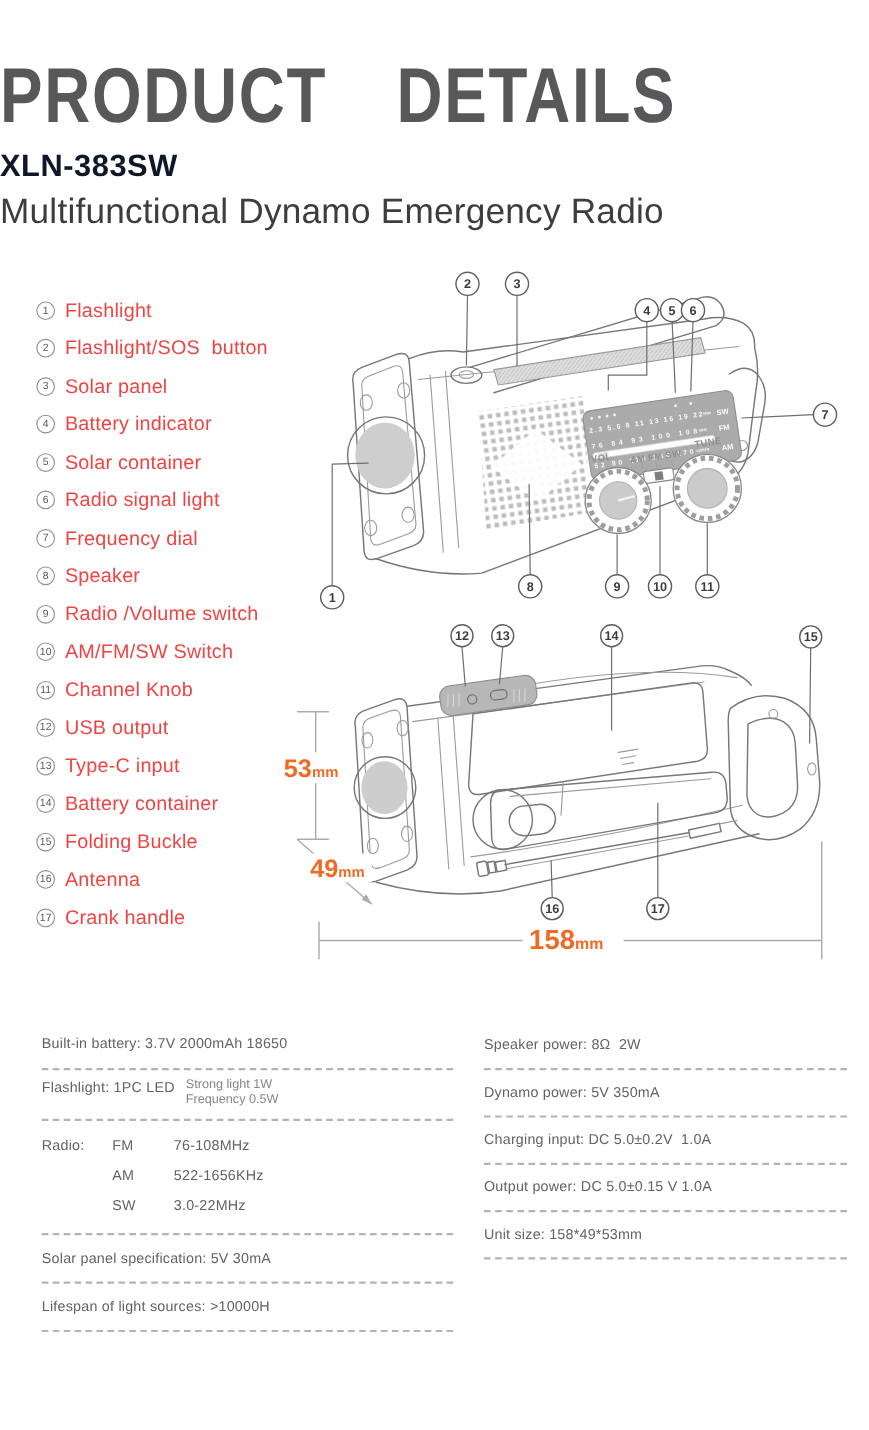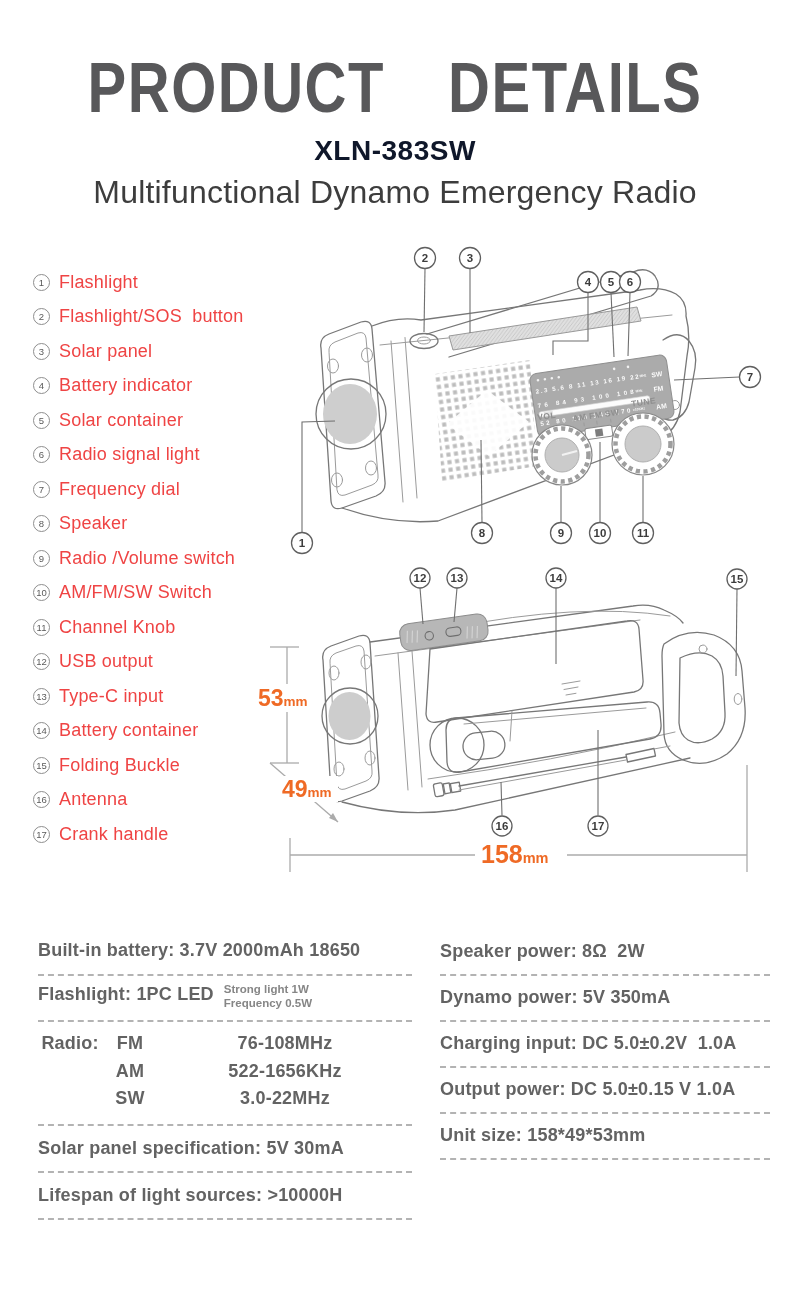--- a/index.html
+++ b/index.html
@@ -1,19 +1,19 @@
 <!DOCTYPE html>
 <html><head>
 <meta charset="utf-8">
 <style>
   html,body{margin:0;padding:0;background:#fff;}
   .page{position:relative;width:790px;height:1300px;background:#fff;overflow:hidden;
         font-family:"Liberation Sans",sans-serif;}
   
-  header{position:absolute;top:46px;left:0;width:790px;text-align:center;}
+  header{position:absolute;top:46px;left:0;width:790px;}
   h1{margin:0;display:inline-block;font-size:58px;font-weight:bold;color:#58585A;
      letter-spacing:1.5px;word-spacing:14px;white-space:pre;
      transform:scaleY(1.22);transform-origin:center top;}
   .model{margin-top:22px;font-size:28px;font-weight:bold;color:#0f172a;letter-spacing:.5px;}
   .subtitle{margin-top:7px;font-size:32px;color:#3D3D3D;letter-spacing:.2px;}
   
   .parts{position:absolute;left:33px;top:265px;margin:0;padding:0;list-style:none;}
   .parts li{display:flex;align-items:center;height:34.5px;}
   .pnum{flex:0 0 auto;width:17px;height:17px;box-sizing:border-box;border:1px solid #8E8E8E;
         border-radius:50%;color:#5A5A5A;font-size:9.5px;line-height:1;display:flex;
@@ -30,31 +30,31 @@
   .co text{font-size:11.5px;fill:#3C3C3C;text-anchor:middle;font-weight:bold;}
   .dial text{fill:#FAFAFA;font-weight:bold;}
   .klabel{font-size:8.5px;fill:#8F8F8F;text-anchor:middle;font-weight:bold;letter-spacing:.4px;}
   .dimline{stroke:#ABABAB;stroke-width:1.3;fill:none;}
   .dim{fill:#EF6A25;font-weight:bold;}
   
   .speccol{position:absolute;top:930px;}
   .speccol.left{left:38px;width:374px;}
   .speccol.right{left:440px;width:330px;}
   .srow{border-bottom:2px dashed #B3B3B3;}
-  .stext{font-size:18px;color:#636363;white-space:pre;letter-spacing:.2px;font-weight:bold;}
+  .stext{font-size:13px;color:#636363;white-space:pre;letter-spacing:.2px;}
   .sl1{padding:10px 0 13px;}
   .sl2{padding:8px 0 9px;}
   .sl3{padding:8px 0 11px;}
   .sl4{padding:12px 0 12px;}
   .sl5{padding:12px 0 12px;}
   .sr{padding:11px 0 12px;}
   .flash-line{display:flex;}
   .fnote{margin-left:10px;transform:translateY(-1px);}
-  .fn{display:block;font-size:11.5px;line-height:13.5px;color:#868686;white-space:pre;font-weight:bold;}
-  .radio-grid{display:grid;grid-template-columns:64px 56px 1fr;line-height:27.5px;text-align:center;}
+  .fn{display:block;font-size:11.5px;line-height:13.5px;color:#868686;white-space:pre;}
+  .radio-grid{display:grid;grid-template-columns:64px 56px 1fr;line-height:27.5px;}
 </style>
 </head>
 <body>
 
 <div class="page">
 
   <header>
     <h1>PRODUCT  DETAILS</h1>
     <div class="model">XLN-383SW</div>
     <div class="subtitle">Multifunctional Dynamo Emergency Radio</div>

